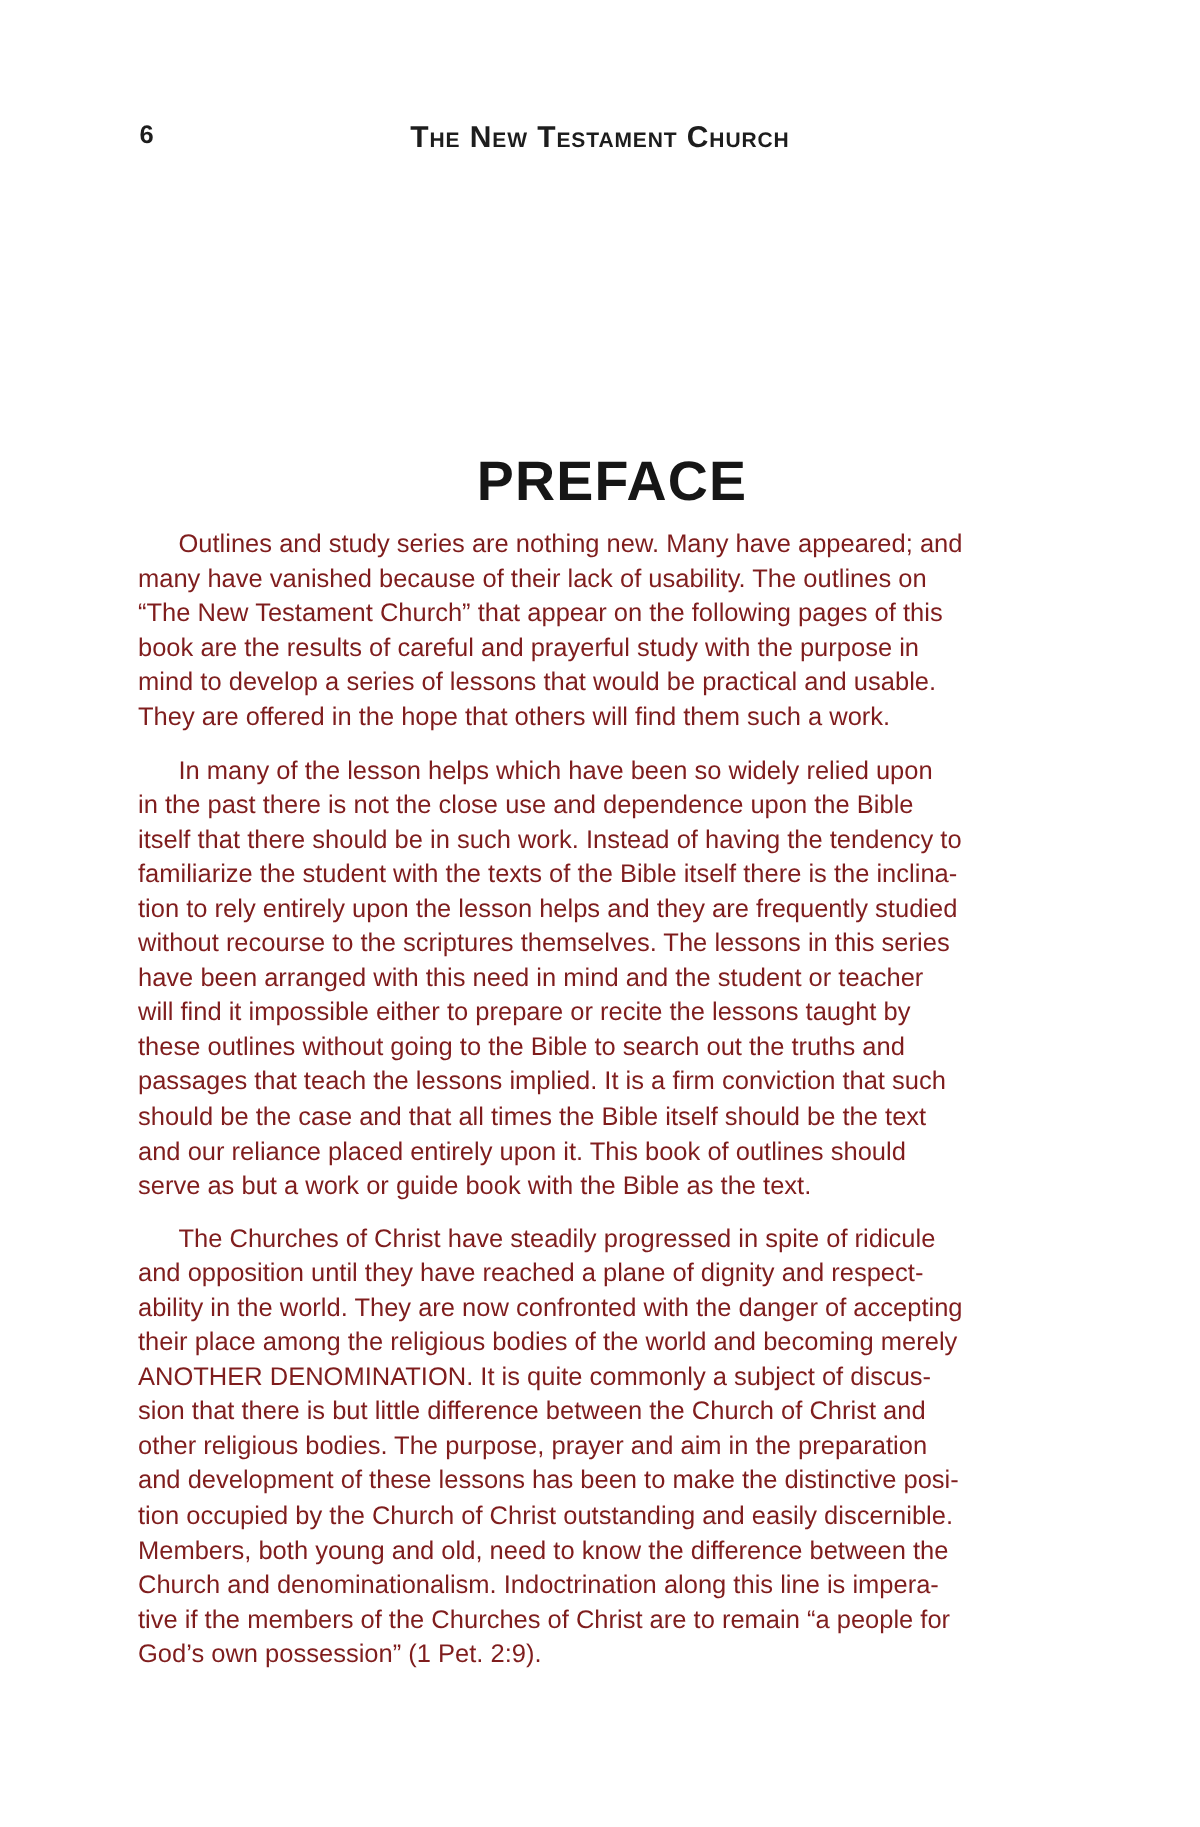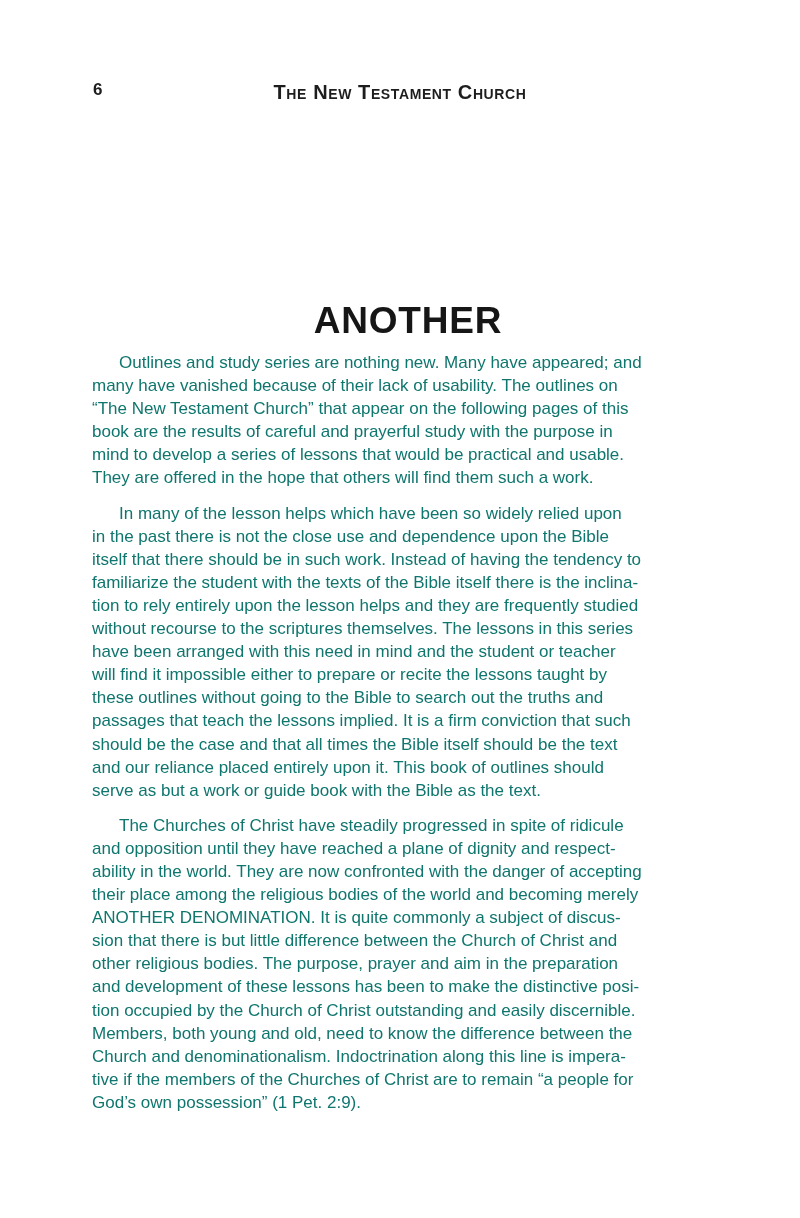--- a/index.html
+++ b/index.html
@@ -56,38 +56,38 @@
     letter-spacing: 0.8px;
     margin: 0 0 9px 0;
     color: #161616;
   }
   .para {
     font-size: 17px;
     line-height: 23.1px;
     margin: 0 0 12px 0;
     white-space: pre-line;
     text-indent: 27px;
-    color: #0f766e;
+    color: #7f1d1d;
   }
   .para:last-child {
     margin-bottom: 0;
   }
 </style>
 </head>
 <body>
 
 <div class="page">
 
   <div class="page-header">
     <span class="page-number">6</span>
     <div class="running-head">The New Testament Church</div>
   </div>
 
   <div class="content">
-    <h1 class="preface-title">ANOTHER</h1>
+    <h1 class="preface-title">PREFACE</h1>
 
     <p class="para">Outlines and study series are nothing new. Many have appeared; and
 many have vanished because of their lack of usability. The outlines on
 “The New Testament Church” that appear on the following pages of this
 book are the results of careful and prayerful study with the purpose in
 mind to develop a series of lessons that would be practical and usable.
 They are offered in the hope that others will find them such a work.</p>
 
     <p class="para">In many of the lesson helps which have been so widely relied upon
 in the past there is not the close use and dependence upon the Bible

